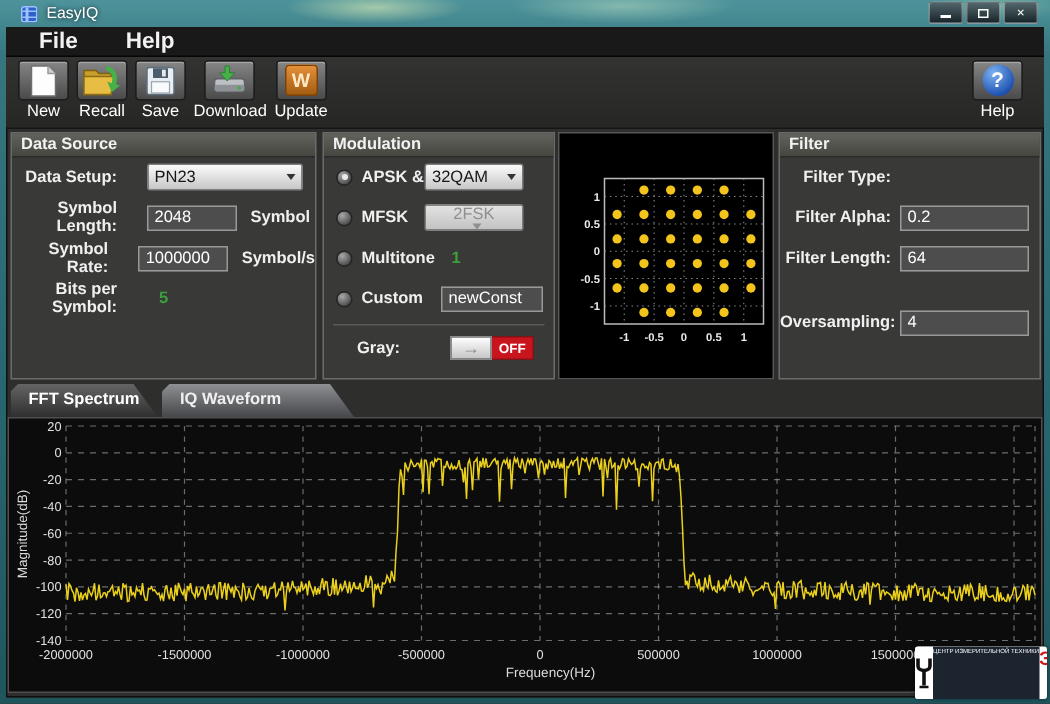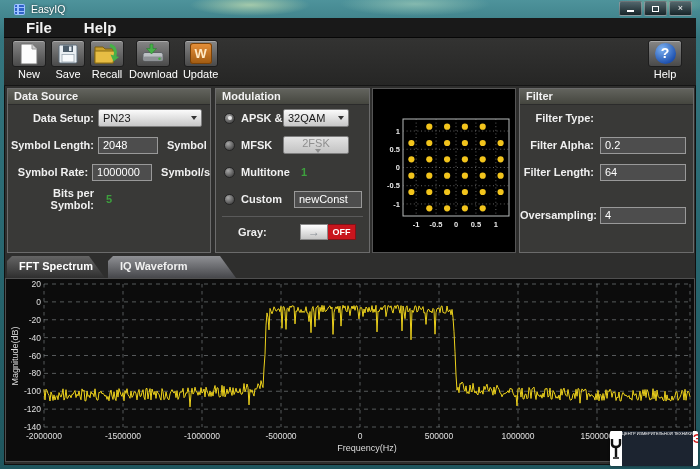--- a/index.html
+++ b/index.html
@@ -51,21 +51,21 @@
   .helpcircle{width:21px;height:21px;border-radius:50%;
     background:radial-gradient(circle at 35% 28%,#7db2f2,#1c4fae 75%);
     color:#fff;font-weight:bold;font-size:14px;line-height:21px;text-align:center;}
   
   .panel{position:absolute;top:70px;height:165px;background:#39393740;background:#393937;
     border:1px solid #6b6b6b;box-sizing:border-box;}
   .phead{height:15px;line-height:15px;font-size:11px;font-weight:bold;color:#f2f2f2;
     padding-left:6px;background:linear-gradient(#62635d,#45463f);border-bottom:1px solid #2b2b2b;}
   .prow{position:absolute;left:0;right:0;height:20px;display:flex;align-items:center;}
   .lbl{font-size:11px;font-weight:bold;color:#f0f0f0;text-align:right;box-sizing:border-box;}
-  .ds .lbl{width:90px;padding-right:4px;}
+  .ds .lbl{width:90px;padding-right:20px;}
   .flt .lbl{width:80px;padding-right:6px;}
   .tinput{height:17px;background:#4d4d4d;border:1px solid #999;color:#fff;font-size:11px;
     padding:0 4px;box-sizing:border-box;font-family:"Liberation Sans",sans-serif;}
   .unit{font-size:11px;font-weight:bold;color:#f0f0f0;margin-left:9px;}
   .greenval{font-size:11px;font-weight:bold;color:#3da03d;}
   .dd{height:18px;background:linear-gradient(#fbfbfb,#c7c7c7);border:1px solid #7e7e7e;border-radius:2px;
     display:flex;align-items:center;box-sizing:border-box;padding:0 4px;position:relative;}
   .dd-text{font-size:11px;color:#161616;flex:1;overflow:hidden;white-space:nowrap;}
   .caret{width:0;height:0;border-left:3.5px solid transparent;border-right:3.5px solid transparent;
     border-top:4.5px solid #333;margin-left:4px;}
@@ -147,39 +147,39 @@
         <span class="tile">
           <svg width="20" height="22" viewBox="0 0 20 22">
               <polygon points="2,1 13,1 18,6 18,21 2,21" fill="#fdfdfd" stroke="#6f6f6f" stroke-width="1"></polygon>
               <polyline points="13,1 13,6 18,6" fill="#cfcfcf" stroke="#999" stroke-width="1"></polyline>
             </svg>
         </span>
         <span class="tlabel">New</span>
       </div>
       <div class="tbtn">
         <span class="tile">
+          <svg width="26" height="22" viewBox="0 0 26 22">
+              <path d="M1 4 h8 l2 2 h8 v14 h-18 z" fill="#c99f2b" stroke="#7d6110"></path>
+              <path d="M1 8 h20 l-2 12 h-18 z" fill="#e7bd44" stroke="#8a6d14"></path>
+              <path d="M16 2 q7 3 5 11" fill="none" stroke="#46b148" stroke-width="3"></path>
+              <polygon points="16.5,11.5 25,14 19.5,18.5" fill="#46b148"></polygon>
+            </svg>
+        </span>
+        <span class="tlabel">Recall</span>
+      </div>
+      <div class="tbtn">
+        <span class="tile">
           <svg width="20" height="20" viewBox="0 0 20 20">
               <rect x="1" y="1" width="18" height="18" rx="1.5" fill="#e9eef2" stroke="#5e6e7c"></rect>
               <rect x="5" y="1.5" width="10" height="6.5" fill="#4d5d6b"></rect>
               <rect x="11" y="2.5" width="2.5" height="4.5" fill="#e3eaf0"></rect>
               <rect x="4" y="10.5" width="12" height="7.5" fill="#f8fafc" stroke="#9aa6b0" stroke-width="0.8"></rect>
             </svg>
         </span>
         <span class="tlabel">Save</span>
-      </div>
-      <div class="tbtn">
-        <span class="tile">
-          <svg width="26" height="22" viewBox="0 0 26 22">
-              <path d="M1 4 h8 l2 2 h8 v14 h-18 z" fill="#c99f2b" stroke="#7d6110"></path>
-              <path d="M1 8 h20 l-2 12 h-18 z" fill="#e7bd44" stroke="#8a6d14"></path>
-              <path d="M16 2 q7 3 5 11" fill="none" stroke="#46b148" stroke-width="3"></path>
-              <polygon points="16.5,11.5 25,14 19.5,18.5" fill="#46b148"></polygon>
-            </svg>
-        </span>
-        <span class="tlabel">Recall</span>
       </div>
       <div class="tbtn">
         <span class="tile">
           <svg width="26" height="22" viewBox="0 0 26 22">
               <rect x="3" y="9.5" width="20" height="8.5" rx="2" fill="#bcc0c4" stroke="#5e6266"></rect>
               <rect x="3" y="13.5" width="20" height="4.5" rx="2" fill="#8e9296"></rect>
               <circle cx="19.5" cy="15.7" r="1.2" fill="#3fae3f"></circle>
               <polygon points="13,1 13,5.5 16.5,5.5 11.5,11 6.5,5.5 10,5.5 10,1" fill="#46b148" stroke="#2e7d32" stroke-width="0.6"></polygon>
             </svg>
         </span>

